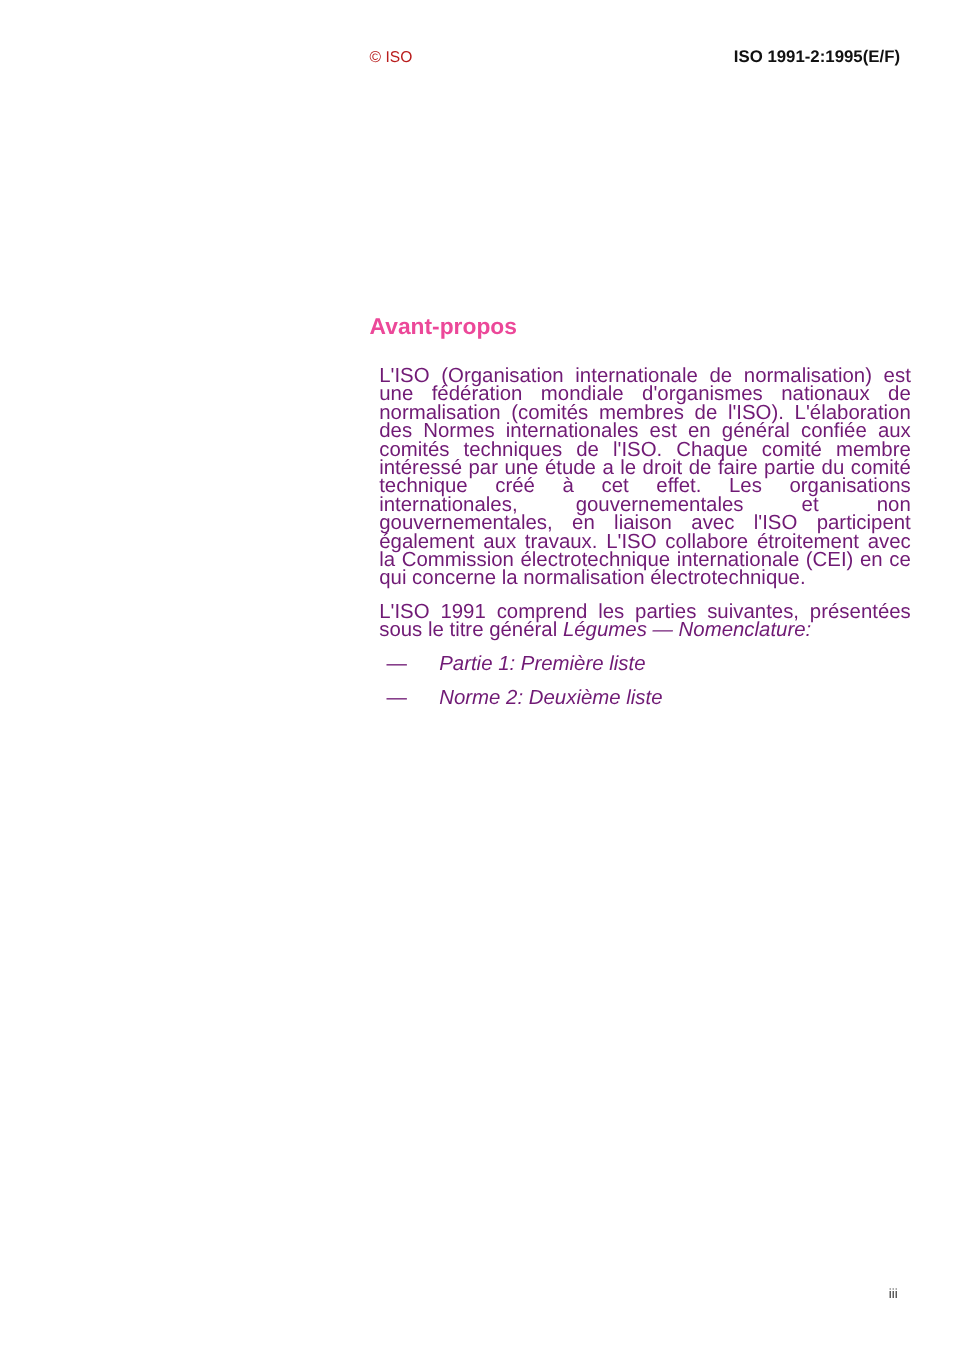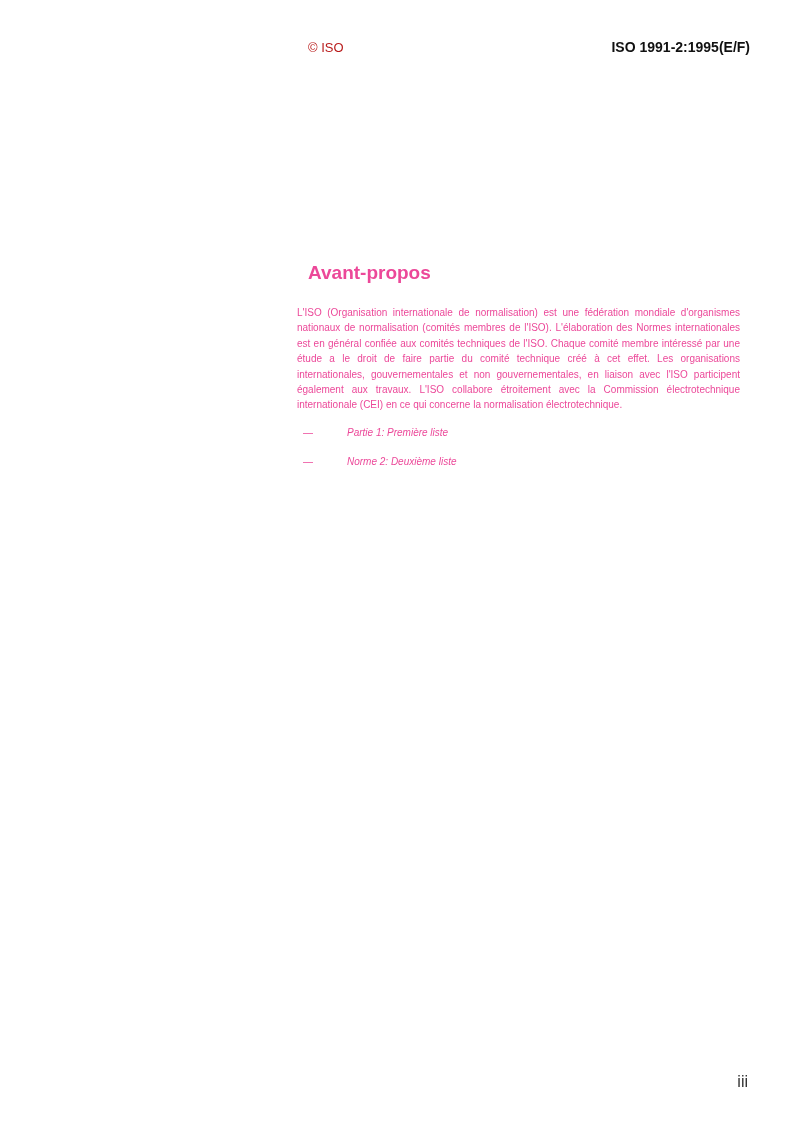--- a/index.html
+++ b/index.html
@@ -11,42 +11,43 @@
       position: absolute; left: 308px; top: 40px; font-size: 13px; color: #b91c1c;
     }
     .hdr-right {
       position: absolute; right: 50px; top: 39px; font-size: 14px; font-weight: bold; color: #111; margin-left: 36px;
     }
     .title {
       position: absolute; left: 308px; top: 262px; font-size: 19px; font-weight: bold; color: #ec4899;
       margin: 0;
     }
     .body-col {
-      position: absolute; left: 297px; top: 305px; width: 443px;
-      font-size: 10px; line-height: 15.4px; text-align: justify; color: #ec4899;
+      position: absolute; left: 316px; top: 305px; width: 443px;
+      font-size: 17px; line-height: 15.4px; text-align: justify; color: #701a75;
     }
     .body-col p { margin: 0 0 12px 0; }
     .body-col i { font-style: italic; }
     .list { margin: 0; padding: 0; list-style: none; }
     .list li { margin: 0 0 14px 0; display: flex; font-style: italic; }
     .list .dash { width: 44px; padding-left: 6px; font-style: normal; }
     .pageno {
-      position: absolute; right: 52px; top: 1073px; font-size: 16px; color: #333;
+      position: absolute; right: 52px; top: 1073px; font-size: 11px; color: #333;
     }
   </style>
 </head>
 <body>
 
 <div class="hdr-left">© ISO</div>
 <div class="hdr-right">ISO 1991-2:1995(E/F)</div>
 
 <h2 class="title">Avant-propos</h2>
 
 <div class="body-col">
   <p>L'ISO (Organisation internationale de normalisation) est une fédération mondiale d'organismes nationaux de normalisation (comités membres de l'ISO). L'élaboration des Normes internationales est en général confiée aux comités techniques de l'ISO. Chaque comité membre intéressé par une étude a le droit de faire partie du comité technique créé à cet effet. Les organisations internationales, gouvernementales et non gouvernementales, en liaison avec l'ISO participent également aux travaux. L'ISO collabore étroitement avec la Commission électrotechnique internationale (CEI) en ce qui concerne la normalisation électrotechnique.</p>
+  <p><span>L'ISO 1991 comprend les parties suivantes, présentées sous le titre général </span><i>Légumes — Nomenclature:</i></p>
   <ul class="list">
     <li>
       <span class="dash">—</span>
       <span>Partie 1:  Première liste</span>
     </li>
     <li>
       <span class="dash">—</span>
       <span>Norme 2:  Deuxième liste</span>
     </li>
   </ul>

